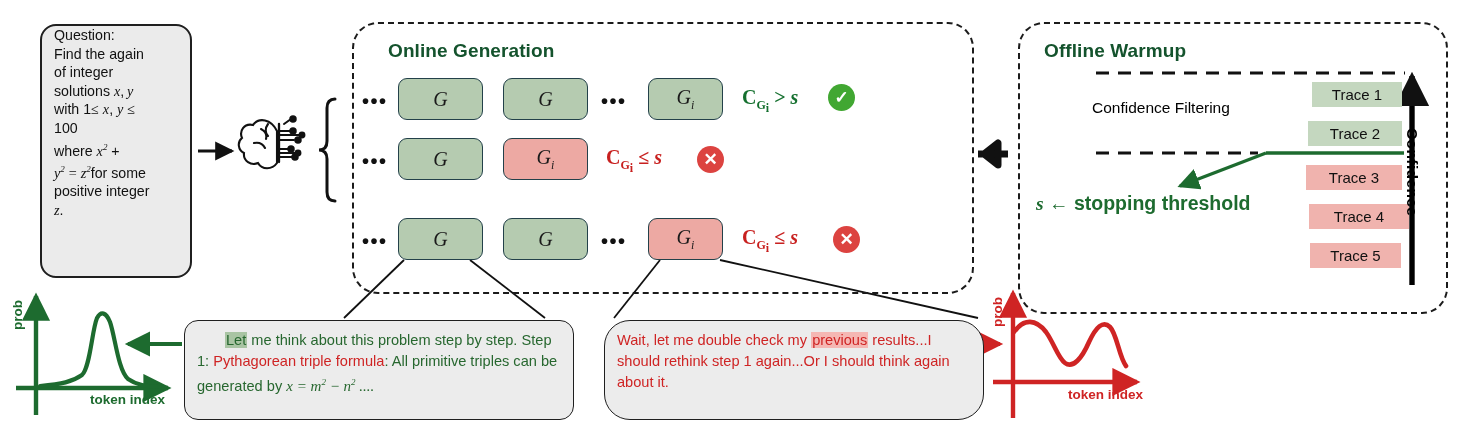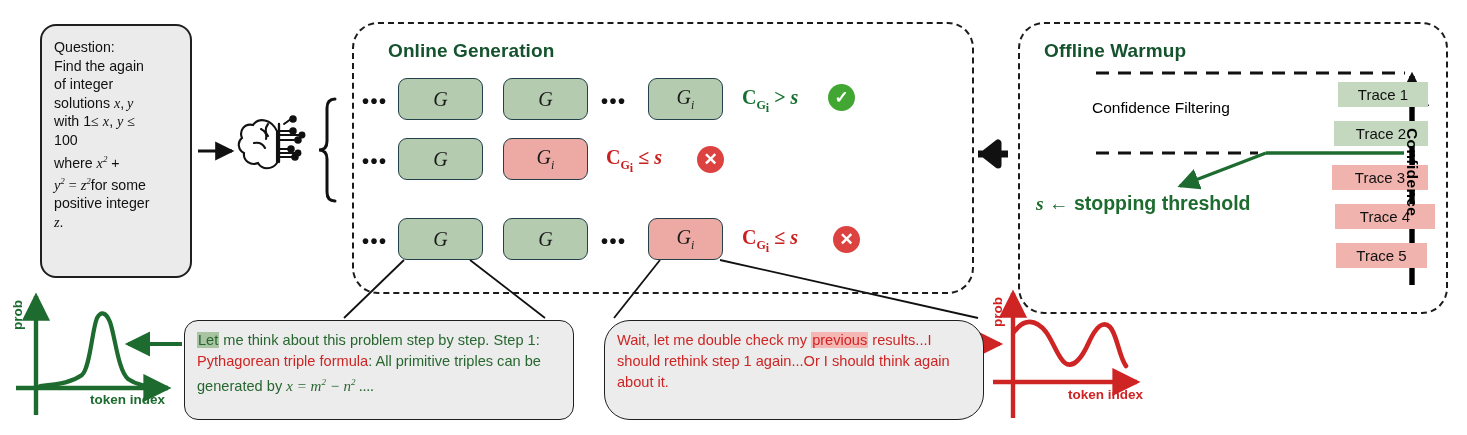--- a/index.html
+++ b/index.html
@@ -3,21 +3,21 @@
 <meta charset="utf-8">
 <style>
   html,body{margin:0;padding:0;background:#ffffff;}
   body{width:1467px;height:435px;position:relative;overflow:hidden;
        font-family:"Liberation Sans",sans-serif;color:#000;}
   .abs{position:absolute;}
 
   
   #question-card{left:40px;top:24px;width:152px;height:254px;
     background:#ebebeb;border:2px solid #1f1f1f;border-radius:16px;
-    box-sizing:border-box;padding:12px 10px 8px 12px;}
+    box-sizing:border-box;padding:0 10px 8px 12px;}
   #question-card .qtext{font-size:14.2px;line-height:18.6px;color:#111;}
   .mi{font-family:"Liberation Serif",serif;font-style:italic;}
   .mu{font-family:"Liberation Serif",serif;font-style:normal;}
   sup.sp{font-size:9px;vertical-align:super;font-family:"Liberation Serif",serif;font-style:italic;}
 
   
   svg.ov{position:absolute;left:0;top:0;width:1467px;height:435px;pointer-events:none;}
 
   
   .panel{border:2.5px dashed #1b1b1b;border-radius:26px;box-sizing:border-box;}
@@ -43,37 +43,37 @@
   .cond.bad{color:#c8201f;}
 
   .badge{position:absolute;width:27px;height:27px;border-radius:50%;
          display:flex;align-items:center;justify-content:center;color:#fff;font-size:17px;font-weight:bold;}
   .badge.okb{background:#41a732;}
   .badge.badb{background:#dc4340;}
 
   
   #conf-filter-label{left:1092px;top:99px;font-size:15.5px;color:#000000;}
   .trace{position:absolute;height:25px;display:flex;align-items:center;justify-content:center;
-         font-size:15px;color:#111;margin-left:26px;}
+         font-size:15px;color:#111;}
   .trace.g{background:#c4d7bf;}
   .trace.r{background:#f0b3ae;}
   #conf-axis-label{position:absolute;left:1403px;top:128px;font-size:15.5px;font-weight:bold;
      color:#000;writing-mode:vertical-rl;letter-spacing:.4px;}
   #threshold-text{position:absolute;left:1036px;top:192px;font-size:19.5px;font-weight:bold;color:#1d6b2f;white-space:nowrap;}
   #threshold-text .sv{font-family:"Liberation Serif",serif;font-style:italic;font-weight:bold;}
 
   
   .callout{position:absolute;background:#ececec;border:1.8px solid #1f1f1f;border-radius:14px;
            box-sizing:border-box;padding:9px 12px;}
   #callout-left{left:184px;top:320px;width:390px;height:100px;}
   #callout-right{left:604px;top:320px;width:380px;height:100px;border-radius:26px;}
   .ctext{font-size:14.6px;line-height:21px;}
   .ctext.g{color:#27672f;}
   .ctext.r{color:#cf2424;}
-  .hl-g{background:#a9c4a3;padding:0 1px;}
+  .hl-g{background:#a9c4a3;padding:0 1px;margin-left:28px;}
   .hl-r{background:#f5b7b3;padding:0 1px;}
   .inred{color:#cf2424;}
 
   
   .axlab{position:absolute;font-size:13.5px;font-weight:600;}
   .axlab.g{color:#1d6b2f;}
   .axlab.r{color:#cf2424;}
   .vlab{writing-mode:vertical-rl;transform:rotate(180deg);}
 </style>
 </head>

